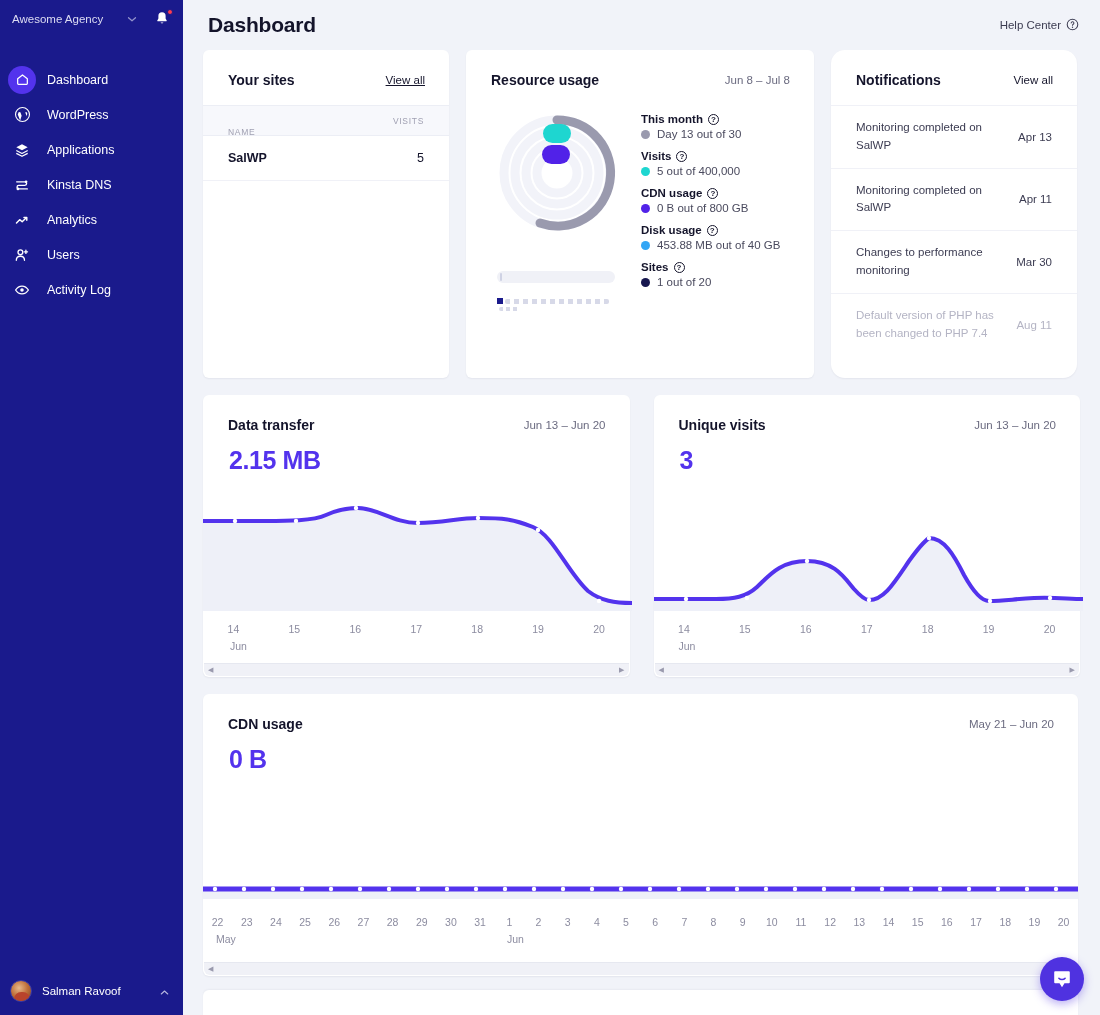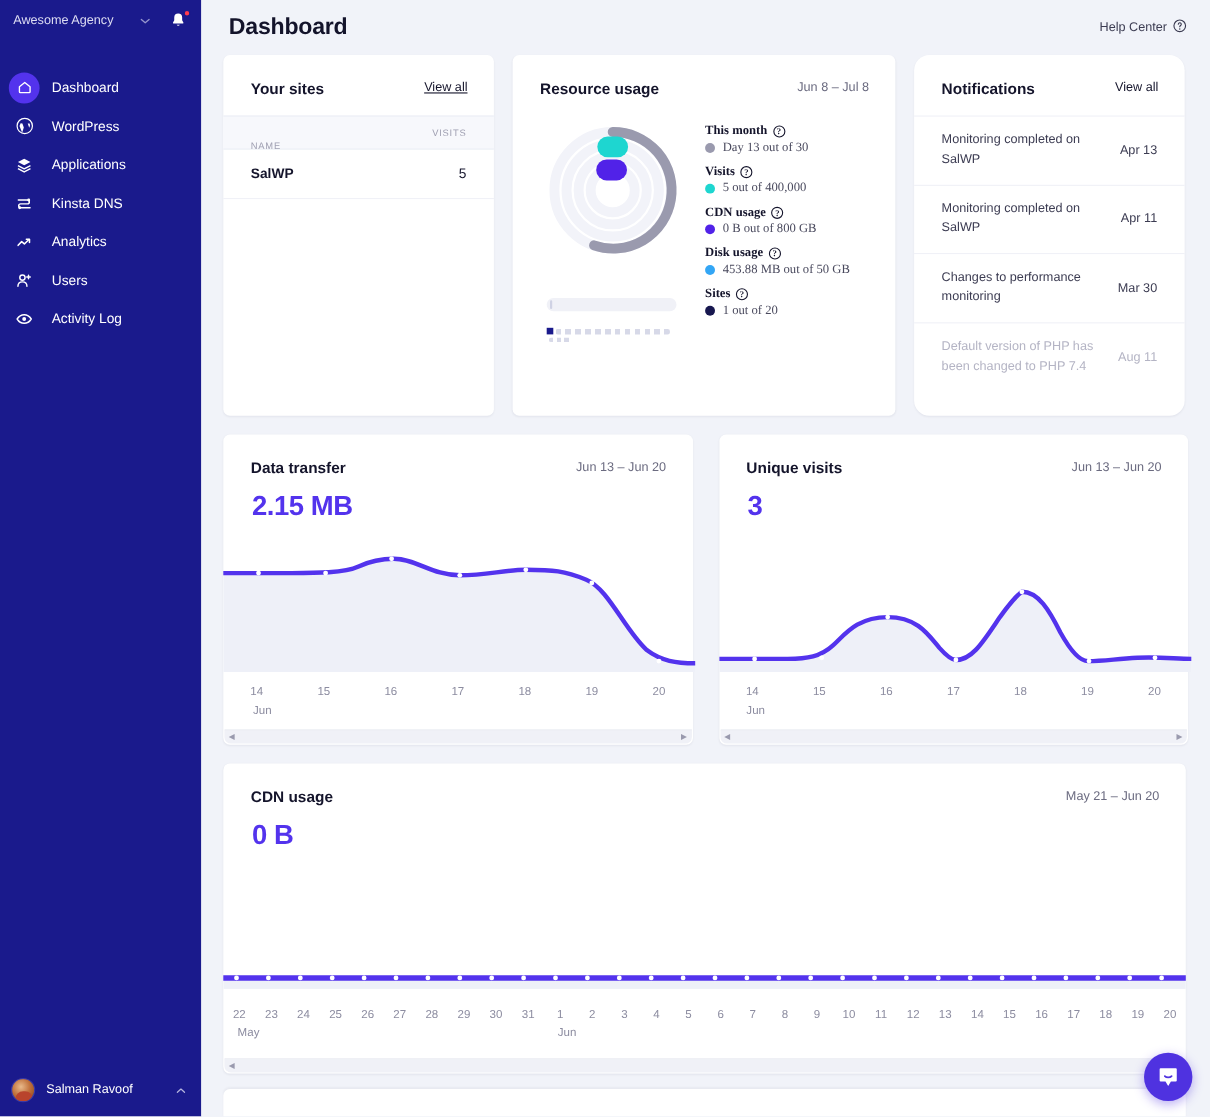--- a/index.html
+++ b/index.html
@@ -124,21 +124,21 @@
   .sites-row {
     display: flex; align-items: center;
     height: 45px; padding: 0 25px;
     border-bottom: 1px solid #f0f1f7;
   }
   .site-name { font-size: 12.5px; color: #14142b; font-weight: 600; flex: 1; }
   .site-visits { font-size: 12.5px; color: #14142b; }
 
   
   .resource-card { width: 348px; height: 328px; }
-  .resource-body { display: flex; padding: 0 34px 0 25px; font-family: Liberation Serif, serif; }
+  .resource-body { display: flex; padding: 0 22px 0 25px; }
   .donut-col { width: 150px; flex: 0 0 150px; }
   .donut { width: 120px; height: 120px; position: relative; margin: 8px 0 0 6px; }
   .pill {
     position: absolute; width: 28px; height: 19px; border-radius: 10px;
   }
   .progbar {
     width: 118px; height: 12px; border-radius: 6px;
     background: #f0f1f7; margin: 38px 0 0 6px; position: relative;
   }
   .progbar::before {
@@ -438,21 +438,21 @@
                 </div>
               </div>
 
               <div class="legend-group">
                 <div class="legend-label">
                   <span>Disk usage</span>
                   <span class="qmark">?</span>
                 </div>
                 <div class="legend-value">
                   <span class="dot" style="background:#33a6f5"></span>
-                  <span>453.88 MB out of 50 GB</span>
+                  <span>453.88 MB out of 40 GB</span>
                 </div>
               </div>
 
               <div class="legend-group">
                 <div class="legend-label">
                   <span>Sites</span>
                   <span class="qmark">?</span>
                 </div>
                 <div class="legend-value">
                   <span class="dot" style="background:#17174f"></span>

